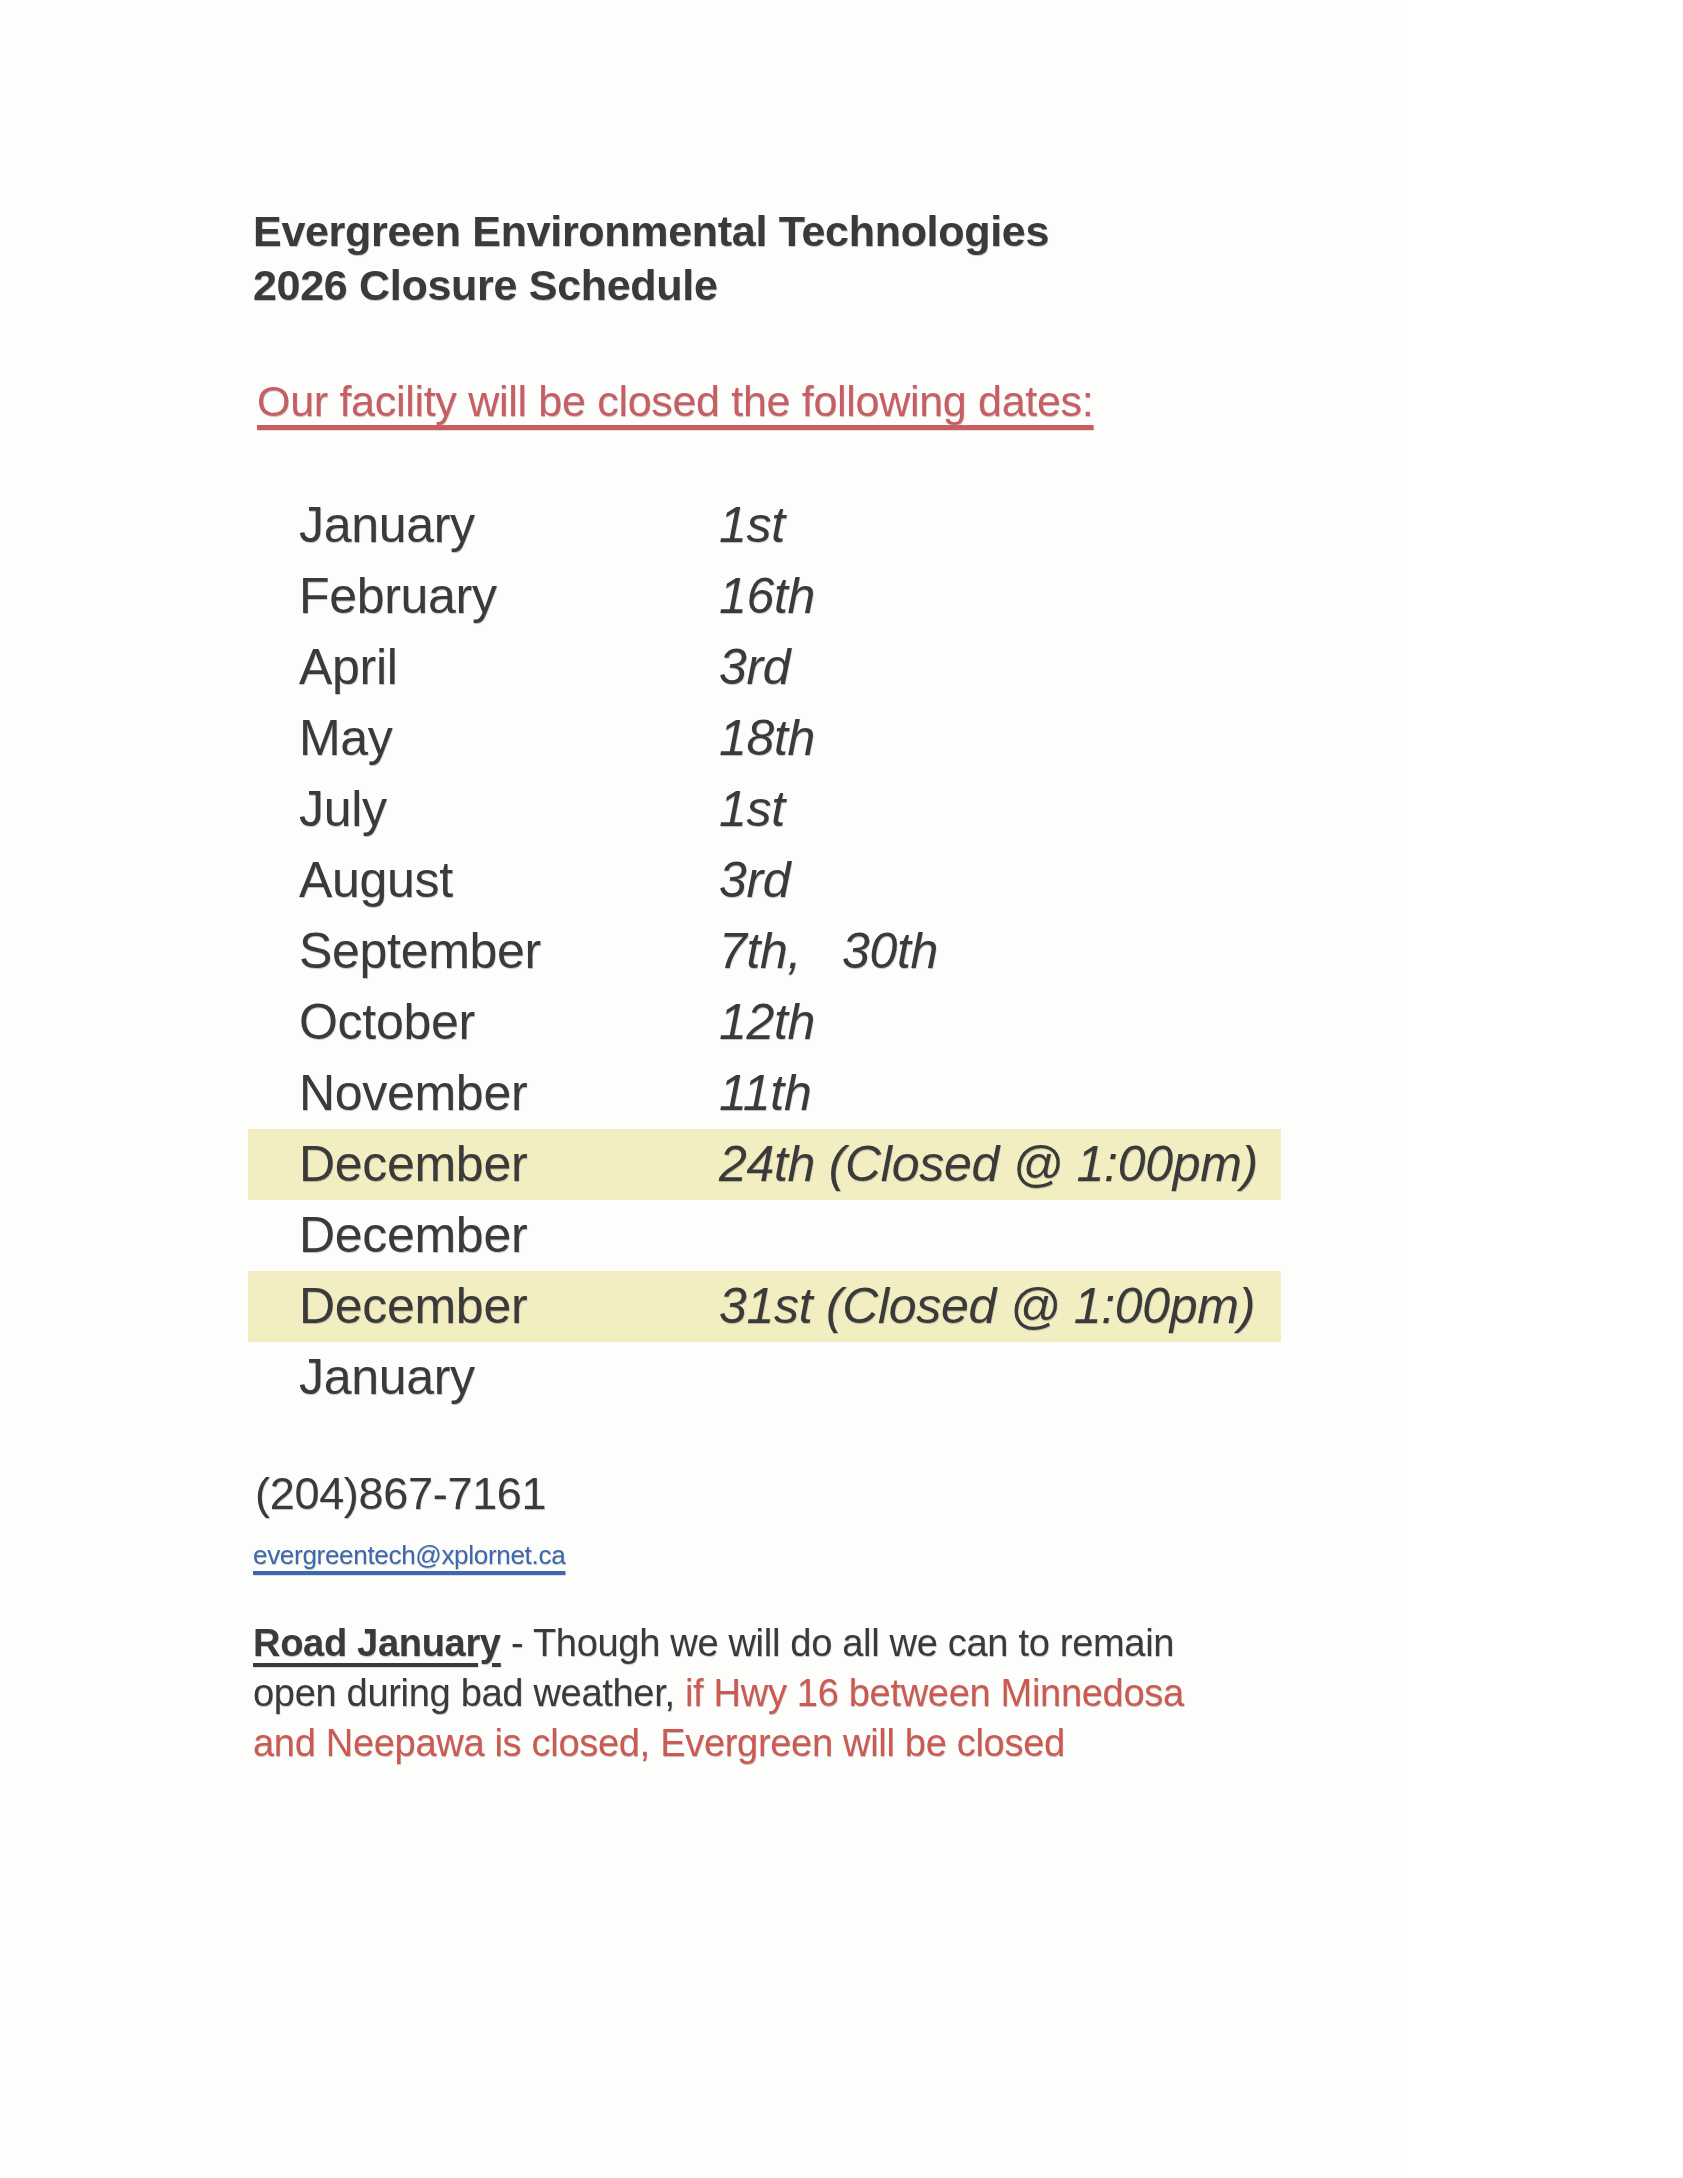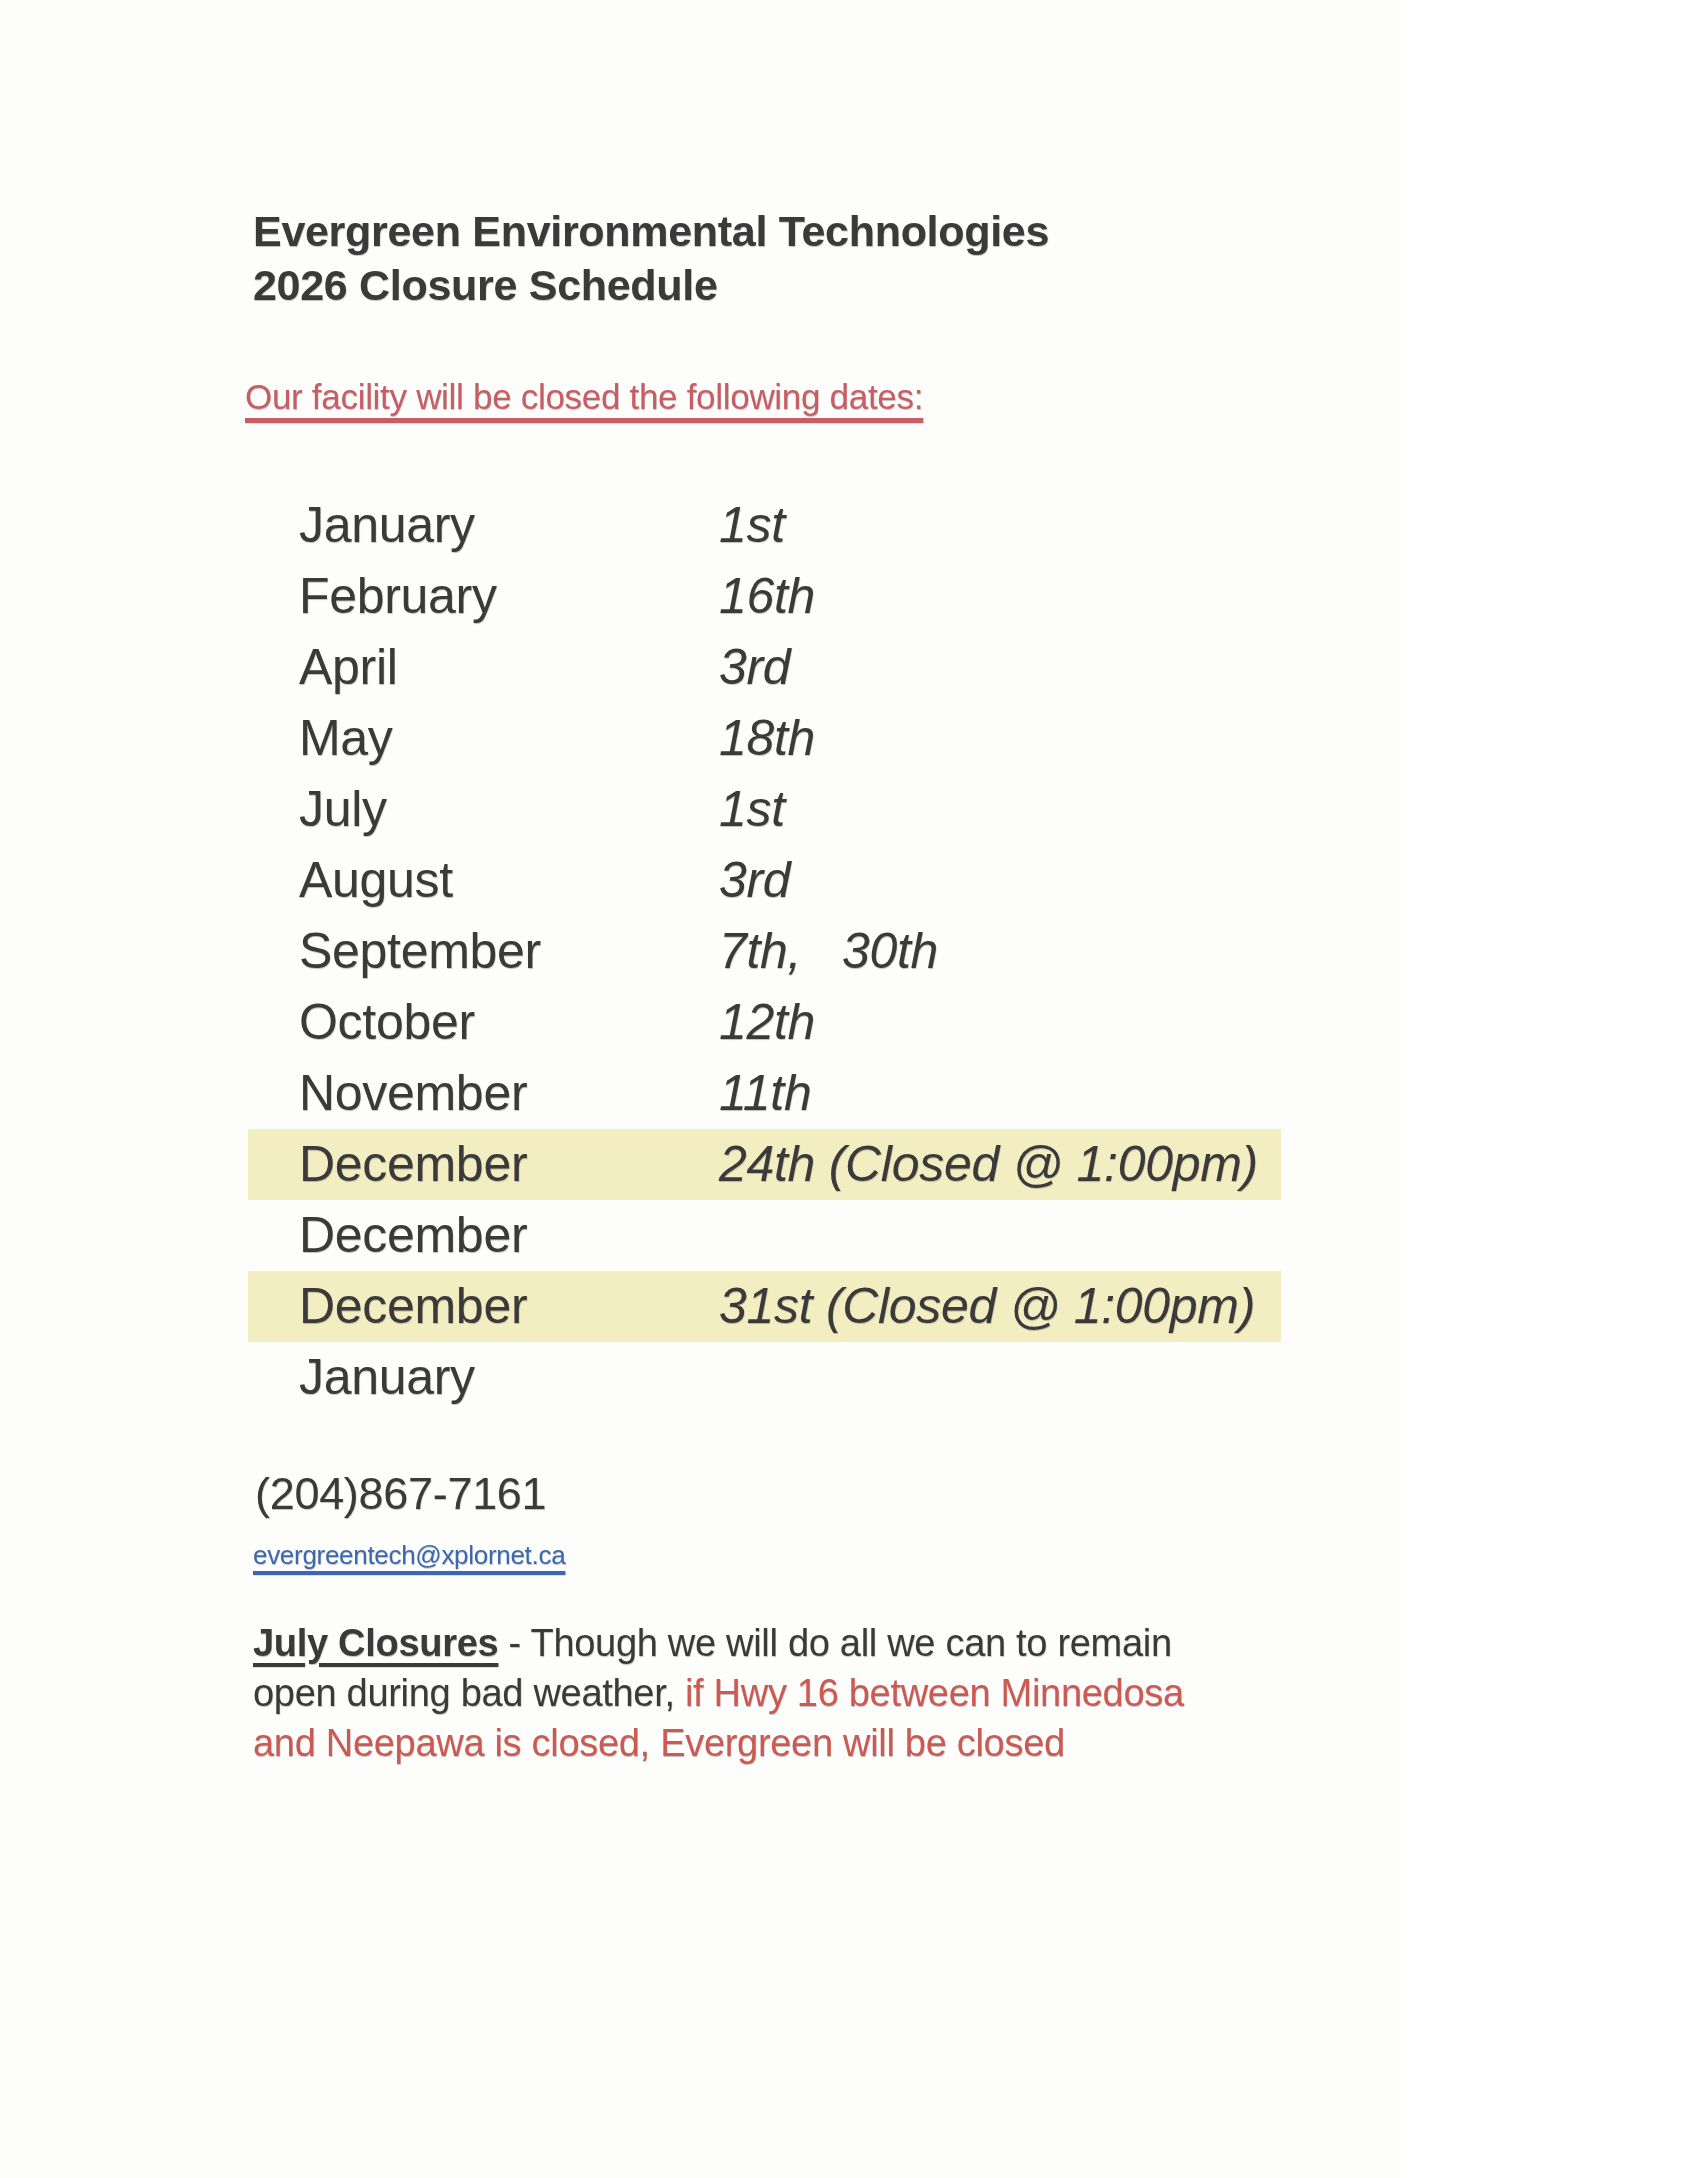--- a/index.html
+++ b/index.html
@@ -21,23 +21,23 @@
     left: 253px;
     top: 204px;
     font-size: 43px;
     font-weight: bold;
     line-height: 54px;
     color: var(--ink, #3a3a3a);
   }
 
   .intro {
     position: absolute;
-    left: 245px;
+    left: 257px;
     top: 377px;
-    font-size: 35px;
+    font-size: 43px;
     color: var(--accent_red, #c85d64);
     text-decoration: underline;
     text-decoration-thickness: 5px;
     text-underline-offset: 9px;
   }
 
   .schedule {
     position: absolute;
     left: 248px;
     top: 490px;
@@ -151,19 +151,19 @@
       <div class="row">
         <span class="month">January</span>
       </div>
     </div>
 
   <div class="phone">(204)867-7161</div>
 
   <div class="email">evergreentech@xplornet.ca</div>
 
   <div class="roadp" id="road-closures">
-      <div><span class="seg-bold">July Closures</span><span class=""> - Though we will do all we can to remain</span></div>
+      <div><span class="seg-bold">Road January</span><span class=""> - Though we will do all we can to remain</span></div>
       <div><span class="">open during bad weather, </span><span class="seg-red">if Hwy 16 between Minnedosa</span></div>
       <div><span class="seg-red">and Neepawa is closed, Evergreen will be closed</span></div>
     </div>
 
 </div>
 
 
 </body></html>

